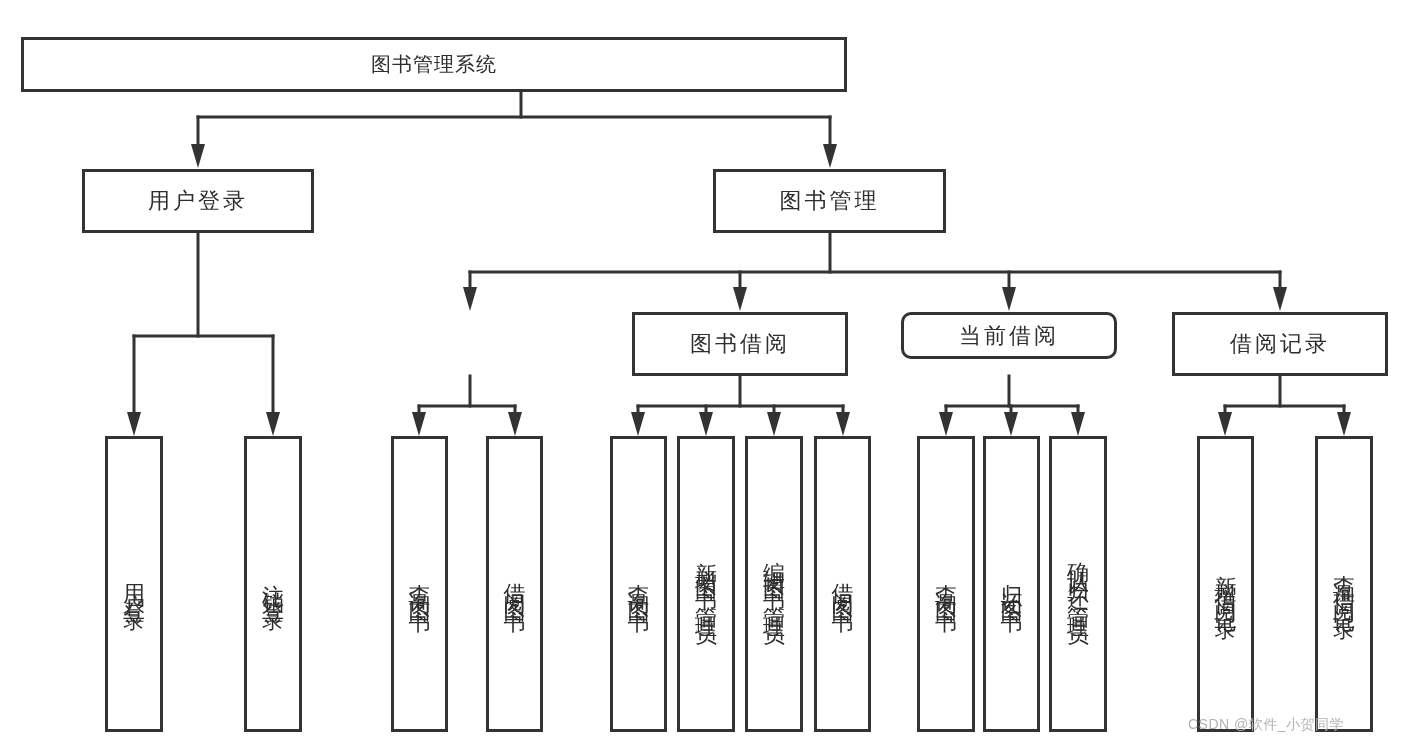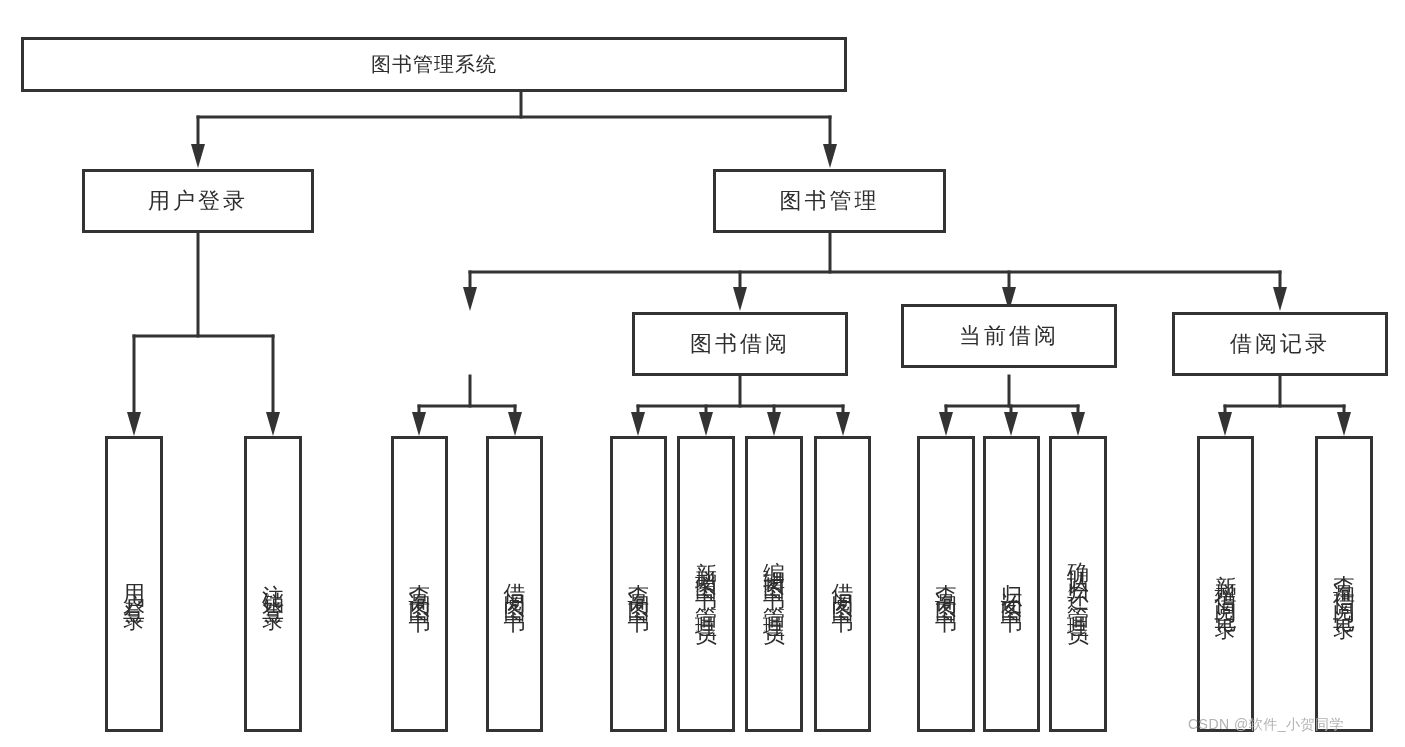--- a/index.html
+++ b/index.html
@@ -126,21 +126,21 @@
       <polygon points="1337,412 1351,412 1344,436"></polygon>
     </g>
   </svg>
 
   <div class="box h-box root-box" style="left:21px; top:13px; width:826px; height:55px;margin-top:24px;">图书管理系统</div>
 
   <div class="box h-box" style="left:82px; top:169px; width:232px; height:64px;">用户登录</div>
   <div class="box h-box" style="left:713px; top:169px; width:233px; height:64px;font-family:Liberation Mono, monospace;">图书管理</div>
 
   <div class="box h-box" style="left:632px; top:312px; width:216px; height:64px;">图书借阅</div>
-  <div class="box h-box" style="left:901px; top:304px; width:216px; height:64px;">当前借阅</div>
+  <div class="box h-box" style="left:901px; top:312px; width:216px; height:47px;border-radius:10px;">当前借阅</div>
   <div class="box h-box" style="left:1172px; top:312px; width:216px; height:64px;">借阅记录</div>
 
   <div class="box v-box" style="left:105px; top:436px; width:58px; height:296px;">用户登录</div>
   <div class="box v-box" style="left:244px; top:436px; width:58px; height:296px;">注销登录</div>
 
   <div class="box v-box" style="left:391px; top:436px; width:57px; height:296px;">查询图书</div>
   <div class="box v-box" style="left:486px; top:436px; width:57px; height:296px;">借阅图书</div>
 
   <div class="box v-box" style="left:610px; top:436px; width:57px; height:296px;">查询图书</div>
   <div class="box v-box" style="left:677px; top:436px; width:58px; height:296px;">新增图书（管理员）</div>

